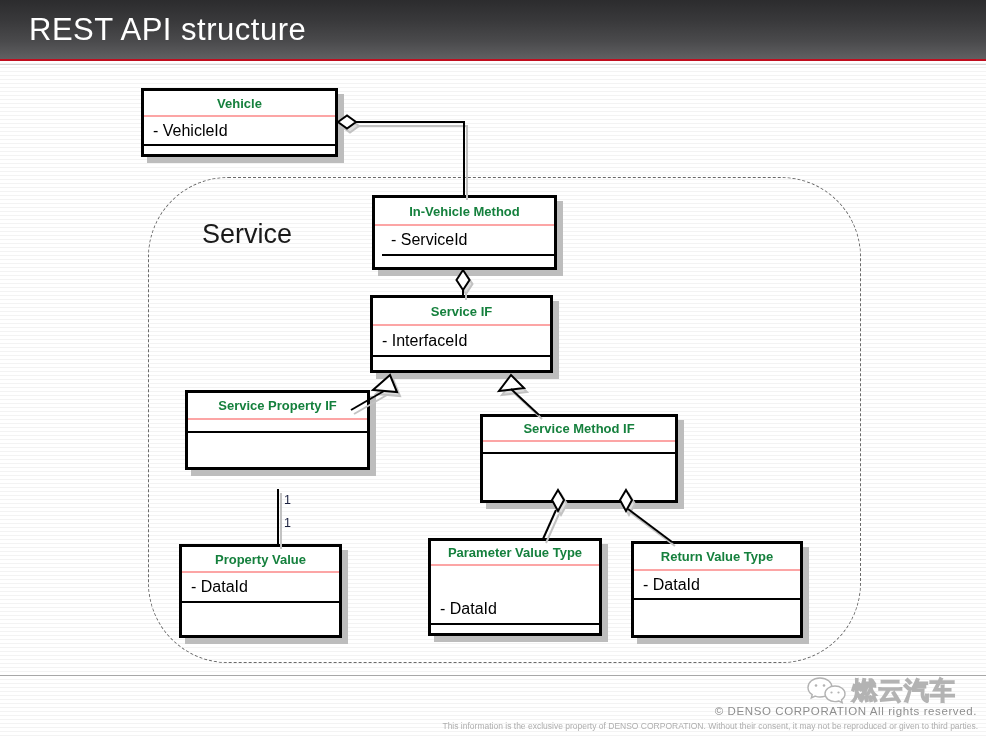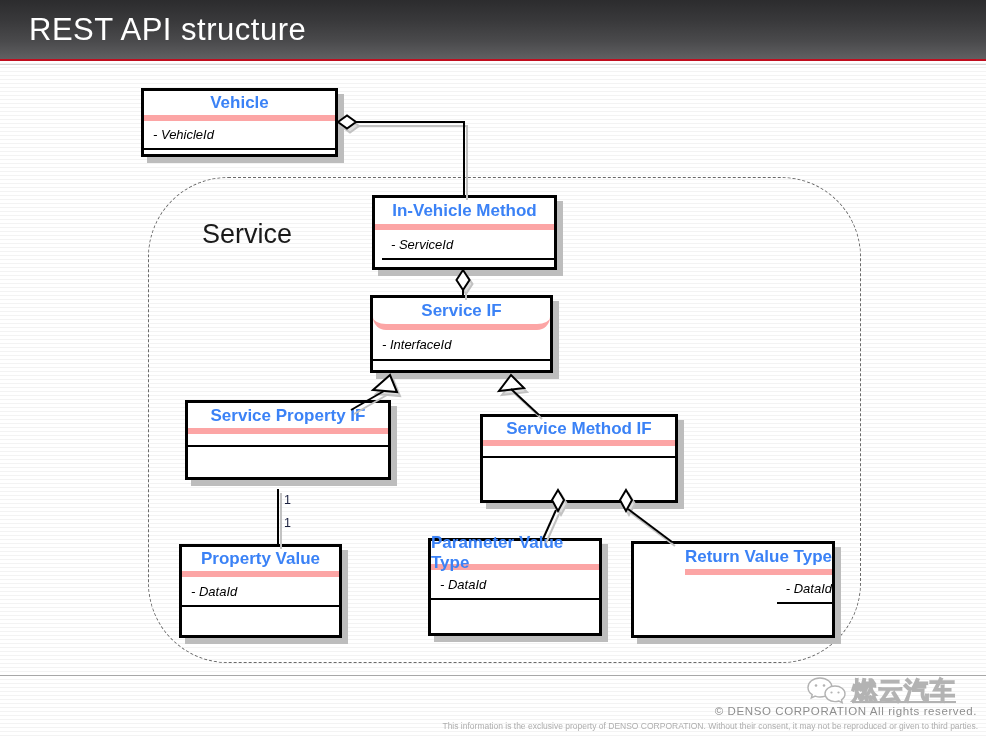--- a/index.html
+++ b/index.html
@@ -28,48 +28,47 @@
     position:absolute;left:202px;top:219px;
     font-size:27px;color:#1a1a1a;
   }
   
   .uml-box{
     position:absolute;box-sizing:border-box;background:#ffffff;
     border:3px solid #000000;box-shadow:6px 6px 0 #bdbdbd;
     display:flex;flex-direction:column;
   }
   .uml-title{
-    font-weight:bold;font-size:17px;color:#3b82f6;
+    font-weight:bold;font-size:13px;color:#15803d;
     display:flex;align-items:center;justify-content:center;
-    border-bottom:6px solid #fca5a5;flex:0 0 auto;
+    border-bottom:2px solid #fca5a5;flex:0 0 auto;
   }
   .uml-attr{
-    font-size:13px;color:#000;display:flex;align-items:center;
-    padding-left:9px;border-bottom:2px solid #000;flex:0 0 auto;font-style:italic;
+    font-size:16px;color:#000;display:flex;align-items:center;
+    padding-left:9px;border-bottom:2px solid #000;flex:0 0 auto;
   }
   .uml-empty{flex:1 1 auto;}
   
   .connectors{position:absolute;left:0;top:0;pointer-events:none;}
   .mult{
     position:absolute;font-size:12.5px;color:#1c2240;line-height:1;
   }
   
   .footer-line{position:absolute;left:0;top:675px;width:100%;height:1px;background:#a8a8a8;}
   .denso-logo{
     position:absolute;left:26px;top:687px;
     font-size:27px;font-weight:bold;font-style:italic;color:#e2001a;letter-spacing:0.5px;
   }
   .watermark{
     position:absolute;left:806px;top:674px;display:flex;align-items:center;gap:4px;
   }
   .watermark-text{
     font-size:25px;font-weight:bold;color:#f6f6f6;
     -webkit-text-stroke:1.2px #b3b3b3;letter-spacing:1px;
     font-family:"Liberation Sans",sans-serif;
-    text-decoration:underline;
   }
   .copyright{
     position:absolute;right:9px;top:705px;
     font-size:11.5px;color:#8e8e8e;letter-spacing:0.6px;white-space:nowrap;
   }
   .disclaimer{
     position:absolute;right:8px;top:721px;
     font-size:8.5px;color:#aeaeae;white-space:nowrap;
   }
 </style>
@@ -92,50 +91,50 @@
     <div class="uml-empty"></div>
   </div>
 
   <div class="uml-box" style="left:372px;top:195px;width:185px;height:75px;">
     <div class="uml-title" style="height:26px;">In-Vehicle Method</div>
     <div class="uml-attr" style="height:28px;margin-left:7px;">- ServiceId</div>
     <div class="uml-empty"></div>
   </div>
 
   <div class="uml-box" style="left:370px;top:295px;width:183px;height:78px;">
-    <div class="uml-title" style="height:26px;border-radius:13px;">Service IF</div>
+    <div class="uml-title" style="height:26px;">Service IF</div>
     <div class="uml-attr" style="height:29px;">- InterfaceId</div>
     <div class="uml-empty"></div>
   </div>
 
-  <div class="uml-box" style="left:185px;top:400px;width:206px;height:80px;">
+  <div class="uml-box" style="left:185px;top:390px;width:185px;height:80px;">
     <div class="uml-title" style="height:25px;">Service Property IF</div>
     <div class="uml-attr" style="height:11px;"></div>
     <div class="uml-empty"></div>
   </div>
 
   <div class="uml-box" style="left:480px;top:414px;width:198px;height:89px;">
     <div class="uml-title" style="height:23px;">Service Method IF</div>
     <div class="uml-attr" style="height:10px;"></div>
     <div class="uml-empty"></div>
   </div>
 
   <div class="uml-box" style="left:179px;top:544px;width:163px;height:94px;">
     <div class="uml-title" style="height:24px;">Property Value</div>
     <div class="uml-attr" style="height:28px;">- DataId</div>
     <div class="uml-empty"></div>
   </div>
 
-  <div class="uml-box" style="left:428px;top:538px;width:174px;height:98px;">
+  <div class="uml-box" style="left:428px;top:538px;width:174px;height:98px;gap:29px;">
     <div class="uml-title" style="height:23px;">Parameter Value Type</div>
     <div class="uml-attr" style="height:28px;">- DataId</div>
     <div class="uml-empty"></div>
   </div>
 
-  <div class="uml-box" style="left:631px;top:541px;width:204px;height:97px;align-items:flex-end;">
+  <div class="uml-box" style="left:631px;top:541px;width:172px;height:97px;">
     <div class="uml-title" style="height:25px;">Return Value Type</div>
     <div class="uml-attr" style="height:27px;">- DataId</div>
     <div class="uml-empty"></div>
   </div>
 
   <div class="mult" style="left:284px;top:494px;">1</div>
   <div class="mult" style="left:284px;top:517px;">1</div>
 
   <svg class="connectors" width="986" height="737" viewBox="0 0 986 737">
 

